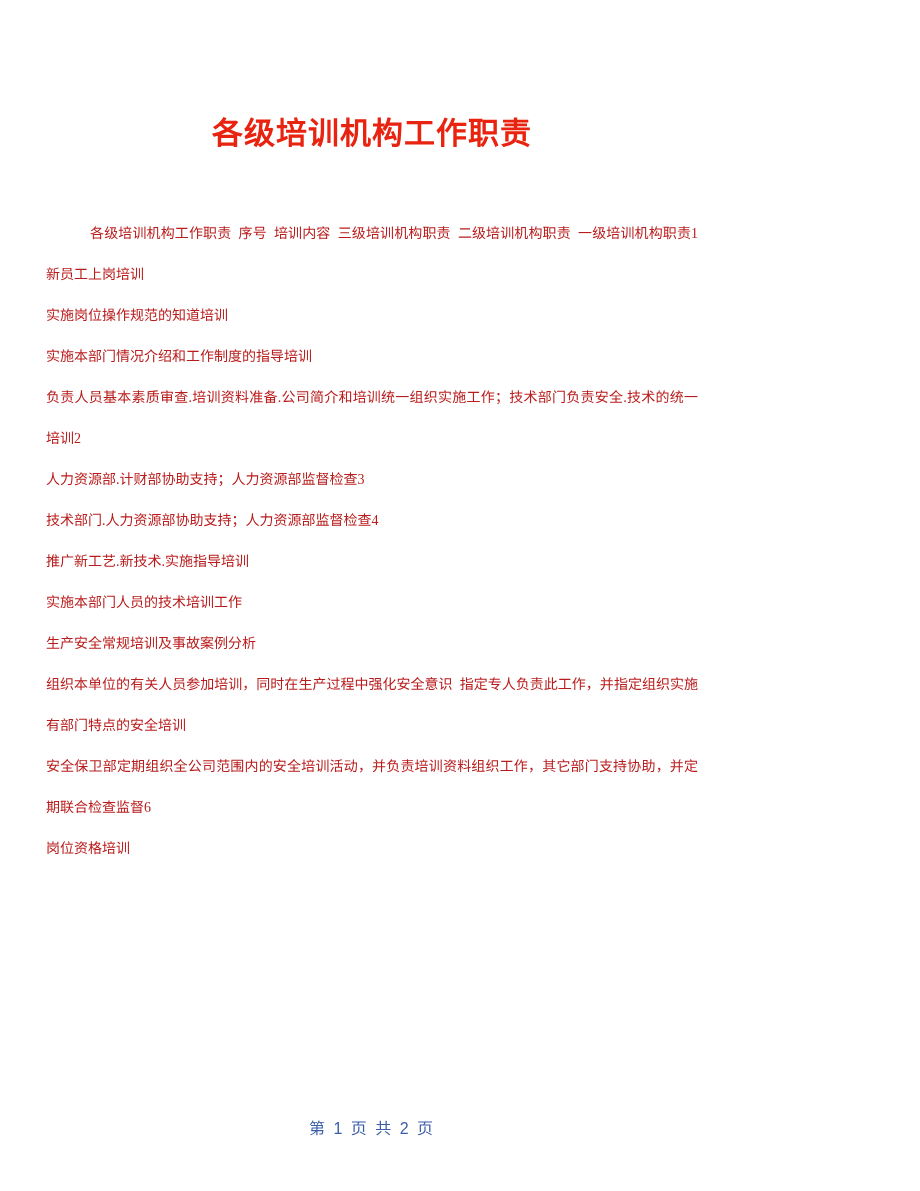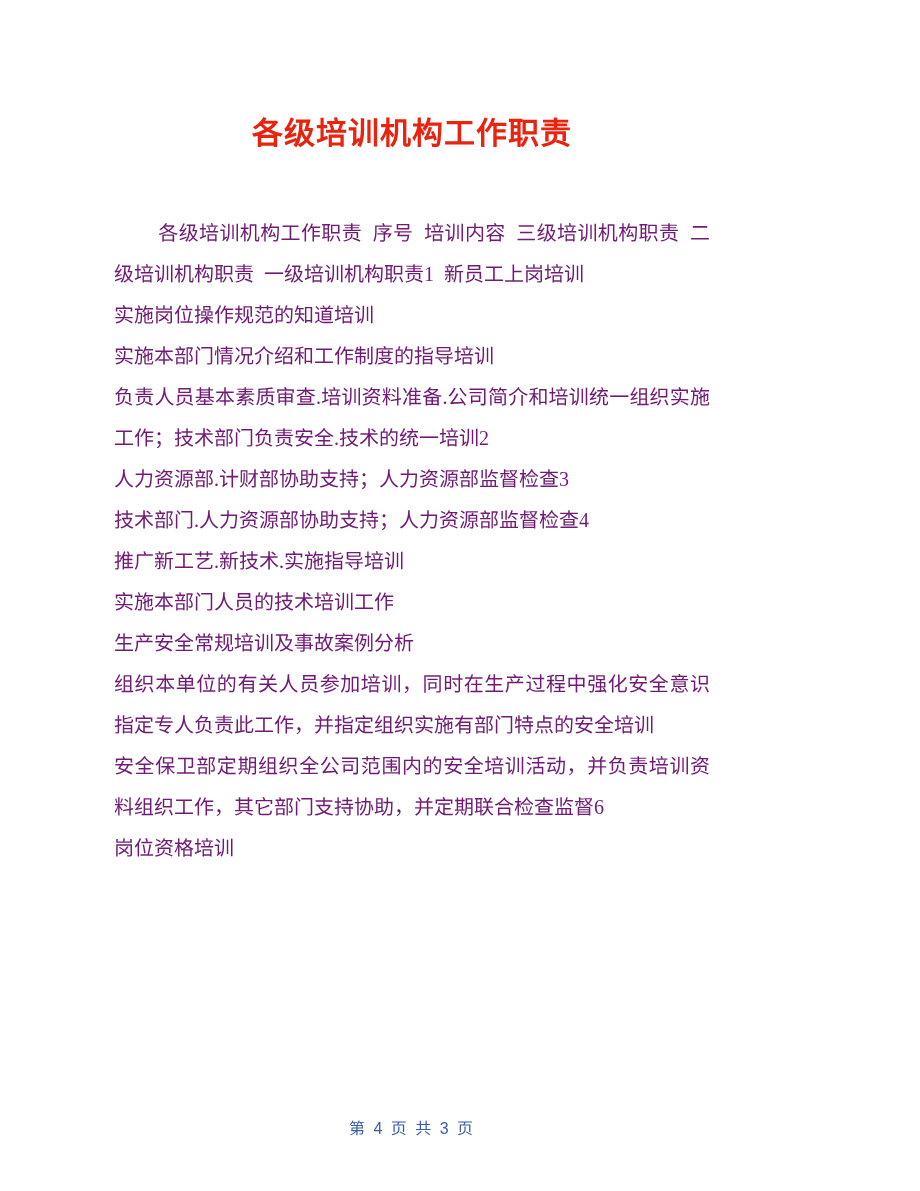--- a/index.html
+++ b/index.html
@@ -12,40 +12,39 @@
     height: 1191px;
     font-family: "Liberation Serif", "DejaVu Serif", serif;
     color: #000000;
     position: relative;
     overflow: hidden;
   }
   .page {
     width: 744px;
     height: 1191px;
     box-sizing: border-box;
-    padding: 0 74px;
+    padding: 0 46px;
     position: relative;
-    margin-left: 40px;
   }
   .doc-title {
     margin: 0;
     padding-top: 108px;
     font-family: "Liberation Sans", "DejaVu Sans", sans-serif;
     font-size: 31px;
     font-weight: bold;
     color: #e8230f;
     text-align: center;
     letter-spacing: 1px;
   }
   .body-text {
     margin-top: 60px;
-    font-size: 20px;
+    font-size: 14px;
     line-height: 41px;
     text-align: justify;
-    color: #701a75;
+    color: #b91c1c;
   }
   .body-text p {
     margin: 0;
     white-space: pre-wrap;
   }
   .first-indent {
     display: inline-block;
     width: 44px;
   }
   .footer {
@@ -75,15 +74,15 @@
     <p>人力资源部.计财部协助支持；人力资源部监督检查3</p>
     <p>技术部门.人力资源部协助支持；人力资源部监督检查4</p>
     <p>推广新工艺.新技术.实施指导培训</p>
     <p>实施本部门人员的技术培训工作</p>
     <p>生产安全常规培训及事故案例分析</p>
     <p>组织本单位的有关人员参加培训，同时在生产过程中强化安全意识  指定专人负责此工作，并指定组织实施有部门特点的安全培训</p>
     <p>安全保卫部定期组织全公司范围内的安全培训活动，并负责培训资料组织工作，其它部门支持协助，并定期联合检查监督6</p>
     <p>岗位资格培训</p>
   </div>
 
-  <div class="footer">第 4 页 共 3 页</div>
+  <div class="footer">第 1 页 共 2 页</div>
 
 </div>
 
 </body></html>

